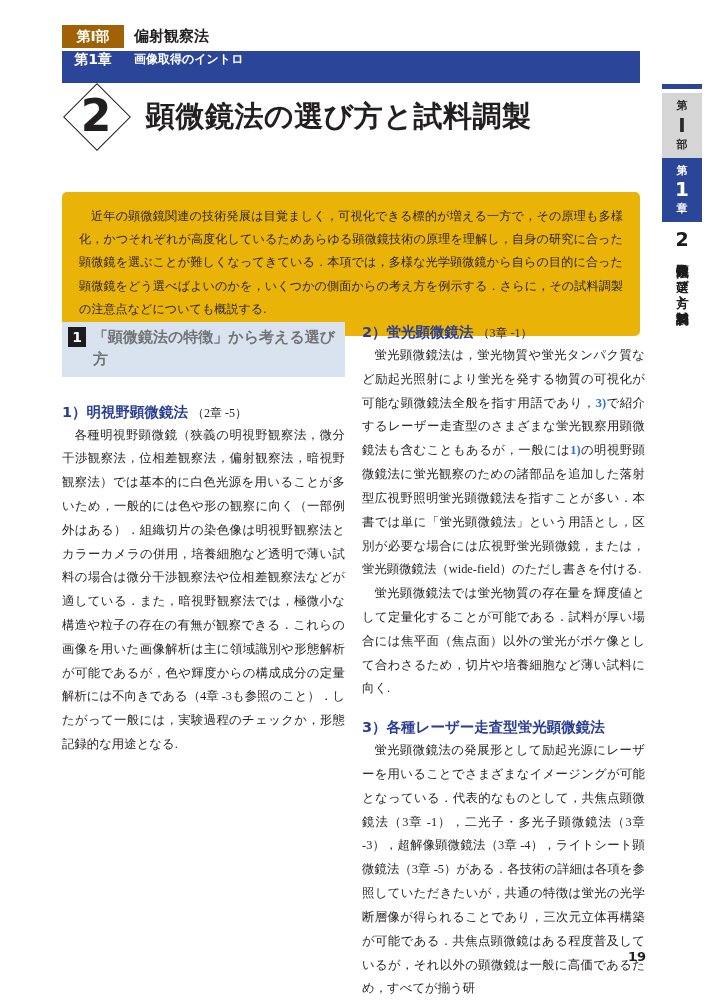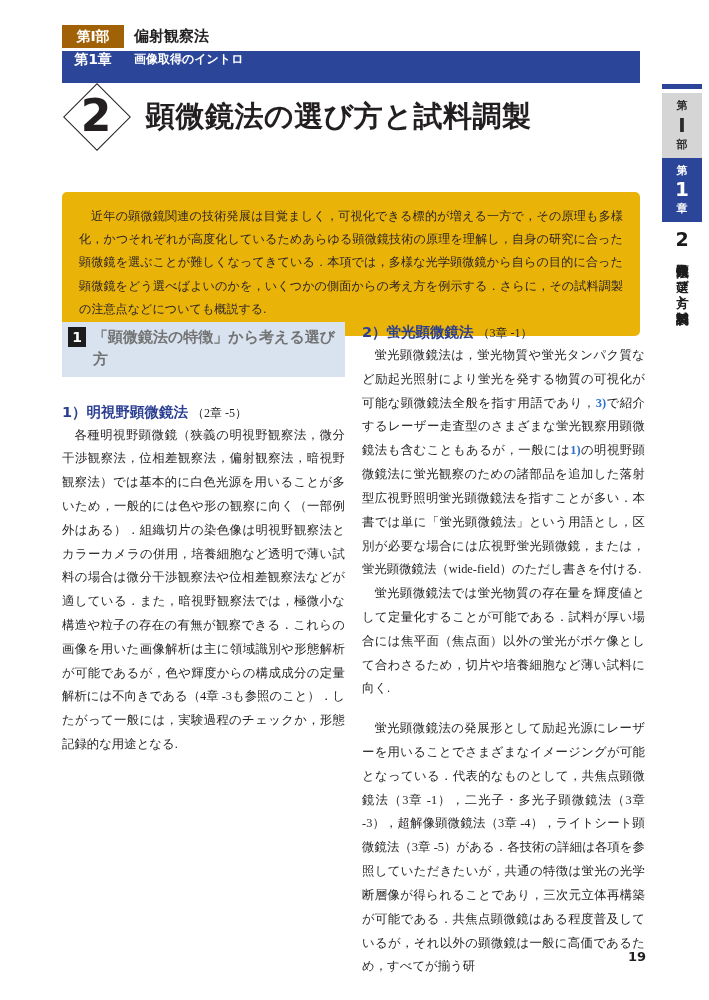--- a/index.html
+++ b/index.html
@@ -208,20 +208,23 @@
 
   <div class="col col-right">
     <div class="sub-head">
       <span>2）蛍光顕微鏡法</span><span class="ref">（3章 -1）</span>
     </div>
     <p class="body"><span>蛍光顕微鏡法は，蛍光物質や蛍光タンパク質など励起光照射により蛍光を発する物質の可視化が可能な顕微鏡法全般を指す用語であり，</span><span class="ilink">3)</span><span>で紹介するレーザー走査型のさまざまな蛍光観察用顕微鏡法も含むこともあるが，一般には</span><span class="ilink">1)</span><span>の明視野顕微鏡法に蛍光観察のための諸部品を追加した落射型広視野照明蛍光顕微鏡法を指すことが多い．本書では単に「蛍光顕微鏡法」という用語とし，区別が必要な場合には広視野蛍光顕微鏡，または，蛍光顕微鏡法（wide-field）のただし書きを付ける.</span></p>
     <p class="body">蛍光顕微鏡法では蛍光物質の存在量を輝度値として定量化することが可能である．試料が厚い場合には焦平面（焦点面）以外の蛍光がボケ像として合わさるため，切片や培養細胞など薄い試料に向く.</p>
 
     <div class="gap"></div>
 
+    <div class="sub-head">
+      <span>3）各種レーザー走査型蛍光顕微鏡法</span>
+    </div>
     <p class="body">蛍光顕微鏡法の発展形として励起光源にレーザーを用いることでさまざまなイメージングが可能となっている．代表的なものとして，共焦点顕微鏡法（3章 -1），二光子・多光子顕微鏡法（3章 -3），超解像顕微鏡法（3章 -4），ライトシート顕微鏡法（3章 -5）がある．各技術の詳細は各項を参照していただきたいが，共通の特徴は蛍光の光学断層像が得られることであり，三次元立体再構築が可能である．共焦点顕微鏡はある程度普及しているが，それ以外の顕微鏡は一般に高価であるため，すべてが揃う研</p>
   </div>
 
   <div class="vtab">
     <div class="vtab-rule"></div>
     <div class="vtab-part">
       <span class="vt-small">第</span>
       <span class="vt-big">Ⅰ</span>
       <span class="vt-small">部</span>
     </div>

